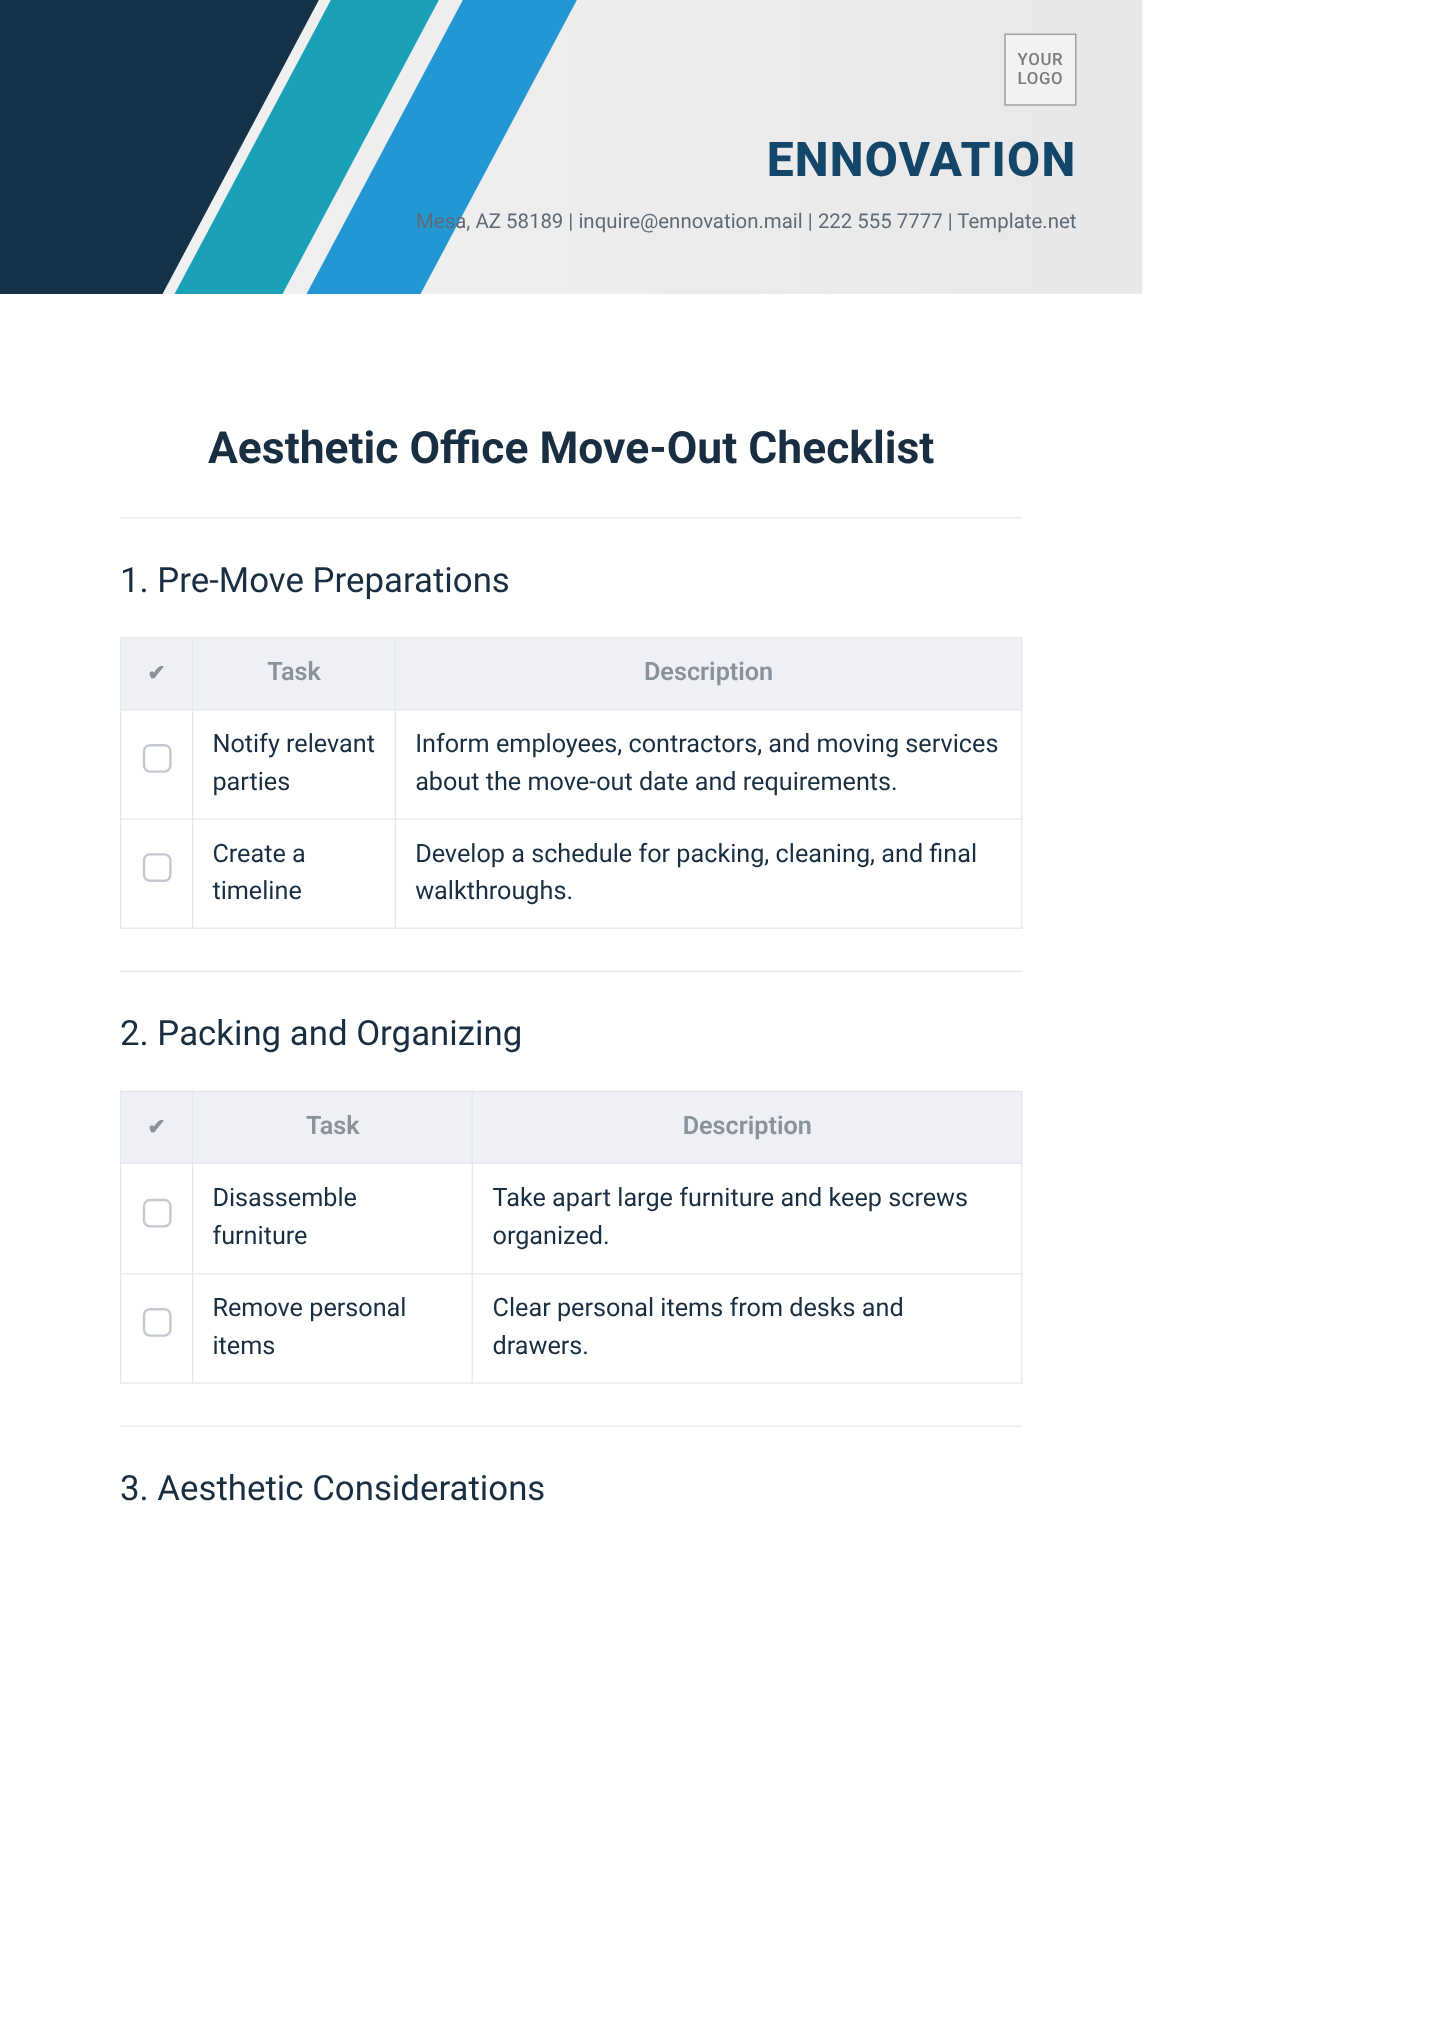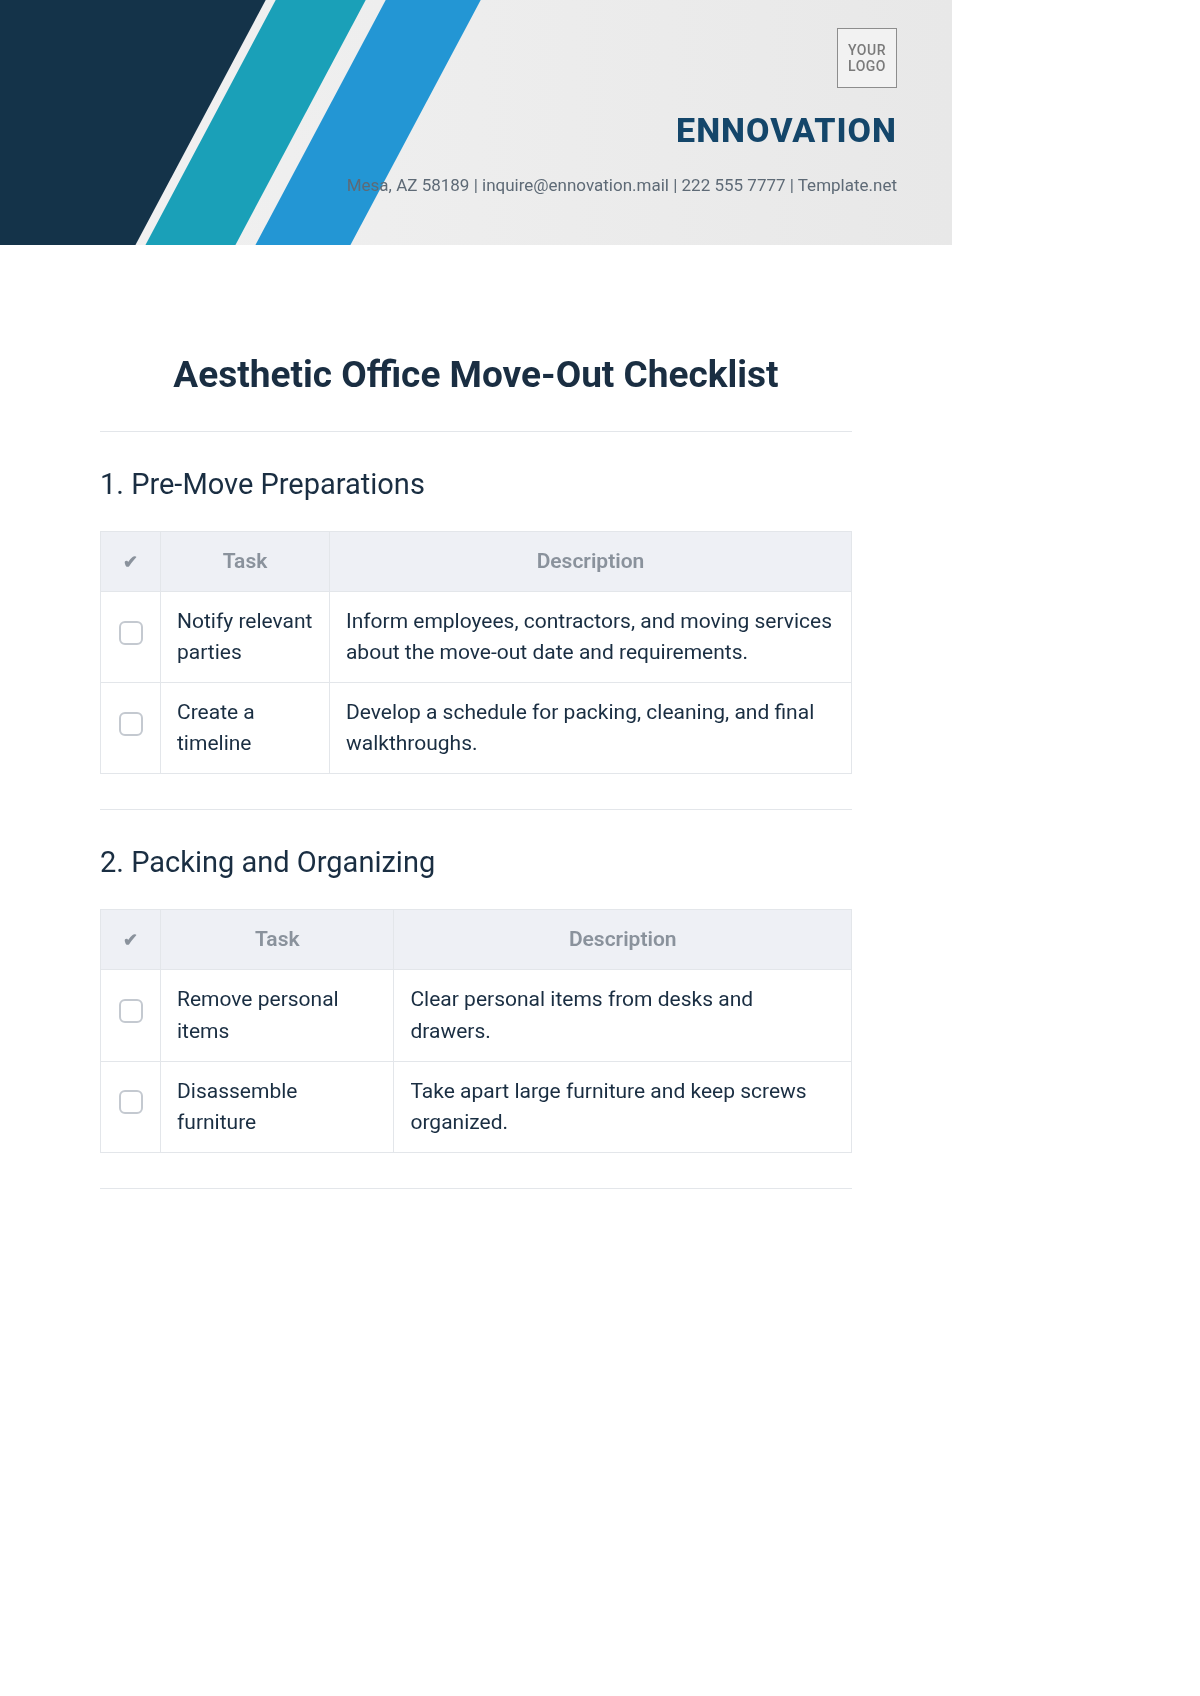--- a/index.html
+++ b/index.html
@@ -25,21 +25,21 @@
     position:absolute; top:28px; right:55px;
     width:60px; height:60px;
     border:1.5px solid #8d8d8d;
     font-size:14px; font-weight:500; color:#7a7a7a;
     display:flex; align-items:center; justify-content:center;
     text-align:center; line-height:1.15; letter-spacing:0.5px;
     background:#f2f2f2;
   }
   .brand {
     position:absolute; top:110px; right:55px;
-    color:#14466a; font-weight:800; font-size:34px; letter-spacing:1px;
+    color:#14466a; font-weight:800; font-size:40px; letter-spacing:1px;
   }
   .contact {
     position:absolute; top:175px; right:55px;
     color:#5e6a76; font-size:17px;
   }
   .content { padding:60px 100px 40px 100px; }
   .title { font-size:37px; font-weight:700; text-align:center; color:#1a2e42; margin-bottom:35px;margin-top:48px; }
   hr.sep { border:none; border-top:1.5px solid #e3e6ea; margin:35px 0; }
   .section-h { font-size:29px; font-weight:400; color:#1a2e42; margin:22px 0 30px 0; }
   table.chk { width:100%; border-collapse:collapse; font-size:21px; line-height:1.48; }
@@ -100,27 +100,28 @@
       <thead>
         <tr>
           <th class="check-col"><span class="check-glyph">✔</span></th>
           <th>Task</th>
           <th>Description</th>
         </tr>
       </thead>
       <tbody>
         <tr>
           <td class="check-cell"><span class="cbox"></span></td>
-          <td>Remove personal items</td>
-          <td>Clear personal items from desks and drawers.</td>
+          <td>Disassemble furniture</td>
+          <td>Take apart large furniture and keep screws organized.</td>
         </tr>
         <tr>
           <td class="check-cell"><span class="cbox"></span></td>
-          <td>Disassemble furniture</td>
-          <td>Take apart large furniture and keep screws organized.</td>
+          <td>Remove personal items</td>
+          <td>Clear personal items from desks and drawers.</td>
         </tr>
       </tbody>
     </table>
     <hr class="sep">
 
+    <div class="section-h">3. Aesthetic Considerations</div>
 
   </div>
 </div>
 
 </body></html>

